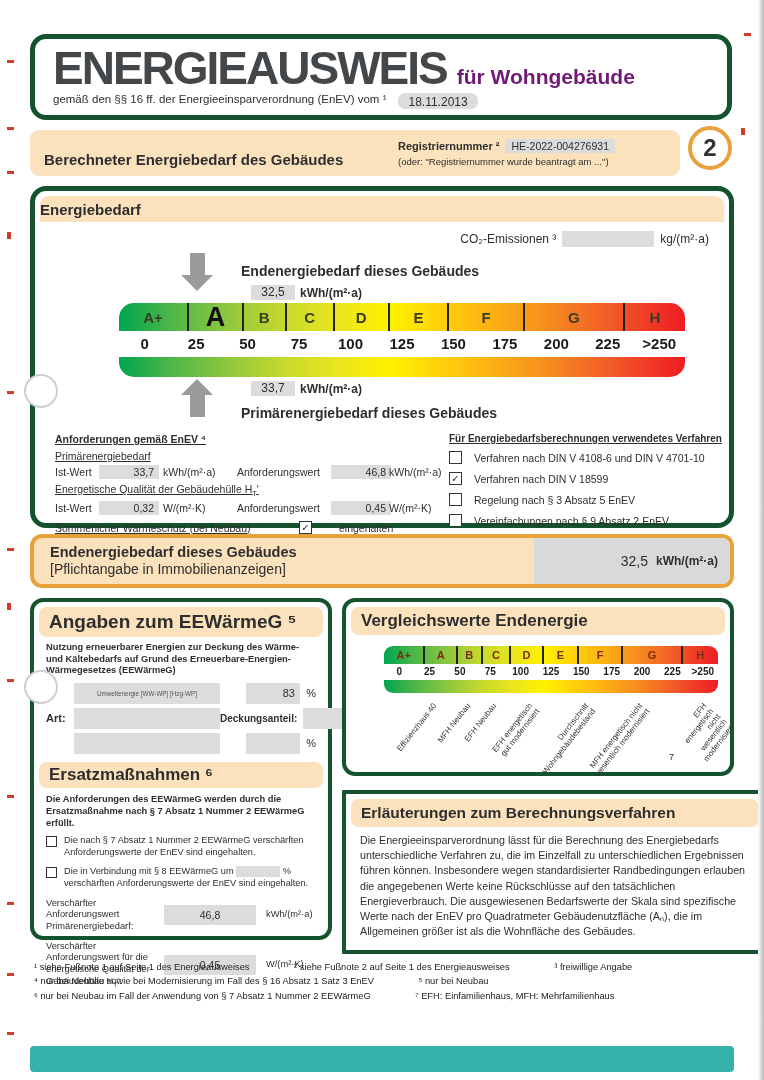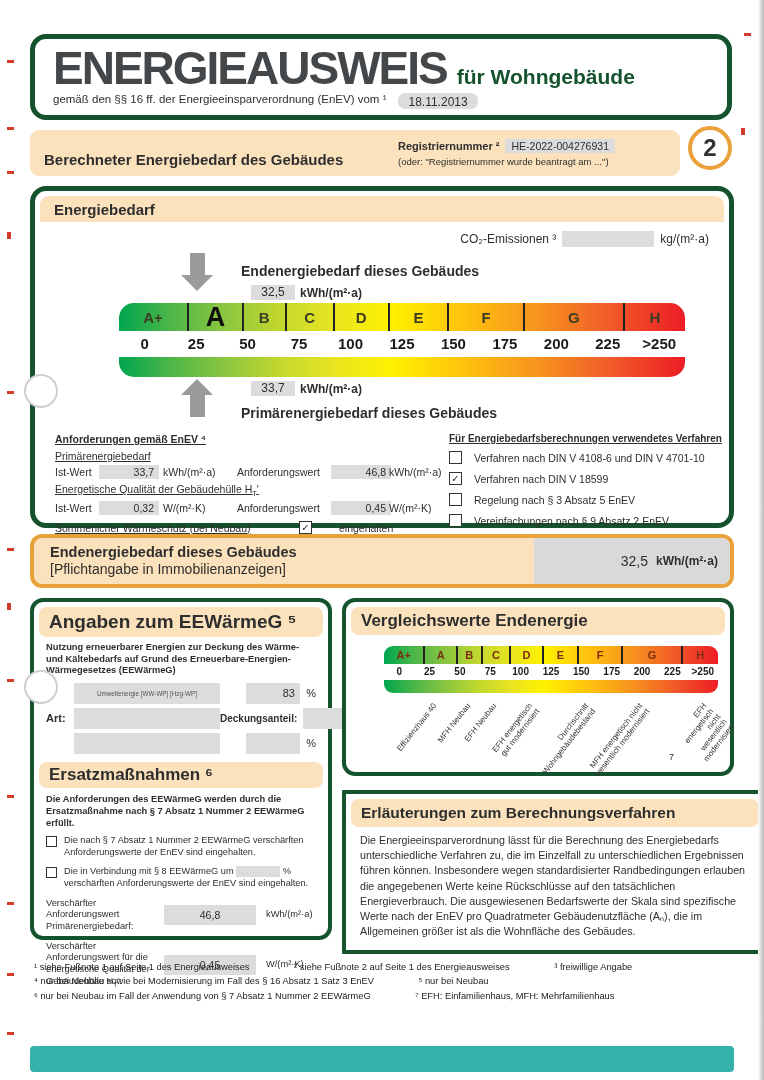--- a/index.html
+++ b/index.html
@@ -6,39 +6,39 @@
   .page{position:relative;width:764px;height:1080px;background:#fff;overflow:hidden;
         font-family:"Liberation Sans", sans-serif;color:#2e2e2e;}
   .obox{border:5px solid #14532d;border-radius:16px;background:#fff;box-sizing:border-box;position:absolute;}
   .band{background:#FBE2BC;border-radius:8px;}
   .gbox{background:#DCDCDC;display:inline-block;box-sizing:border-box;}
   .ul{text-decoration:underline;}
   
   .hdr{left:30px;top:34px;width:702px;height:86px;padding:6px 16px 0 18px;}
   .hdr-title-row{display:flex;align-items:baseline;}
   .hdr-title{font-size:46px;font-weight:bold;color:#43474a;letter-spacing:-2px;line-height:1.0;}
-  .hdr-sub{font-size:21px;font-weight:bold;color:#14532d;margin-left:10px;}
+  .hdr-sub{font-size:21px;font-weight:bold;color:#701a75;margin-left:10px;}
   .law-row{margin-top:2px;font-size:11.5px;display:flex;gap:12px;}
   .date-box{padding:1px 10px;font-size:12px;height:16px;line-height:16px;border-radius:7px;}
   
   .secbar{position:absolute;left:30px;top:130px;width:650px;height:46px;background:#FBE2BC;
           border-radius:9px;display:flex;align-items:center;box-sizing:border-box;padding:0 14px;}
   .secbar-title{font-size:15px;font-weight:bold;align-self:flex-end;margin-bottom:8px;}
   .reg{margin-left:auto;font-size:10.5px;width:268px;}
   .reg-row{display:flex;align-items:center;gap:6px;}
   .reg-label{font-weight:bold;font-size:11px;white-space:nowrap;}
   .reg-box{padding:1px 6px;font-size:10.5px;white-space:nowrap;}
   .reg-alt{font-size:9.5px;margin-top:3px;}
   .pagecircle{position:absolute;left:688px;top:126px;width:44px;height:44px;border:4px solid #E9A23B;
               border-radius:50%;background:#fff;display:flex;align-items:center;justify-content:center;
               font-size:24px;font-weight:bold;color:#333;box-sizing:border-box;}
   
   .energy{left:30px;top:186px;width:704px;height:342px;}
   .energy-band{position:absolute;left:5px;top:5px;right:5px;height:26px;border-radius:9px 9px 0 0;
-               display:flex;align-items:center;padding-left:14px;font-size:15px;font-weight:bold;box-sizing:border-box;}
+               display:flex;align-items:center;font-size:15px;font-weight:bold;box-sizing:border-box;}
   .co2{position:absolute;right:20px;top:40px;display:flex;align-items:center;gap:6px;font-size:12px;}
   .co2 .gbox{width:92px;height:16px;}
   .arrow{position:absolute;width:32px;}
   .arrow .shaft{width:15px;height:22px;background:#9b9b9b;margin:0 auto;}
   .arrow .head-down{width:0;height:0;border-left:16px solid transparent;border-right:16px solid transparent;border-top:16px solid #9b9b9b;}
   .arrow .head-up{width:0;height:0;border-left:16px solid transparent;border-right:16px solid transparent;border-bottom:16px solid #9b9b9b;}
   .end-label{position:absolute;left:206px;top:72px;font-size:14px;font-weight:bold;}
   .valrow{position:absolute;display:flex;align-items:center;gap:5px;font-size:12px;font-weight:bold;}
   .valrow .gbox{width:44px;height:15px;text-align:center;font-weight:normal;font-size:12px;line-height:15px;}
   .prim-label{position:absolute;left:206px;top:214px;font-size:14px;font-weight:bold;}

